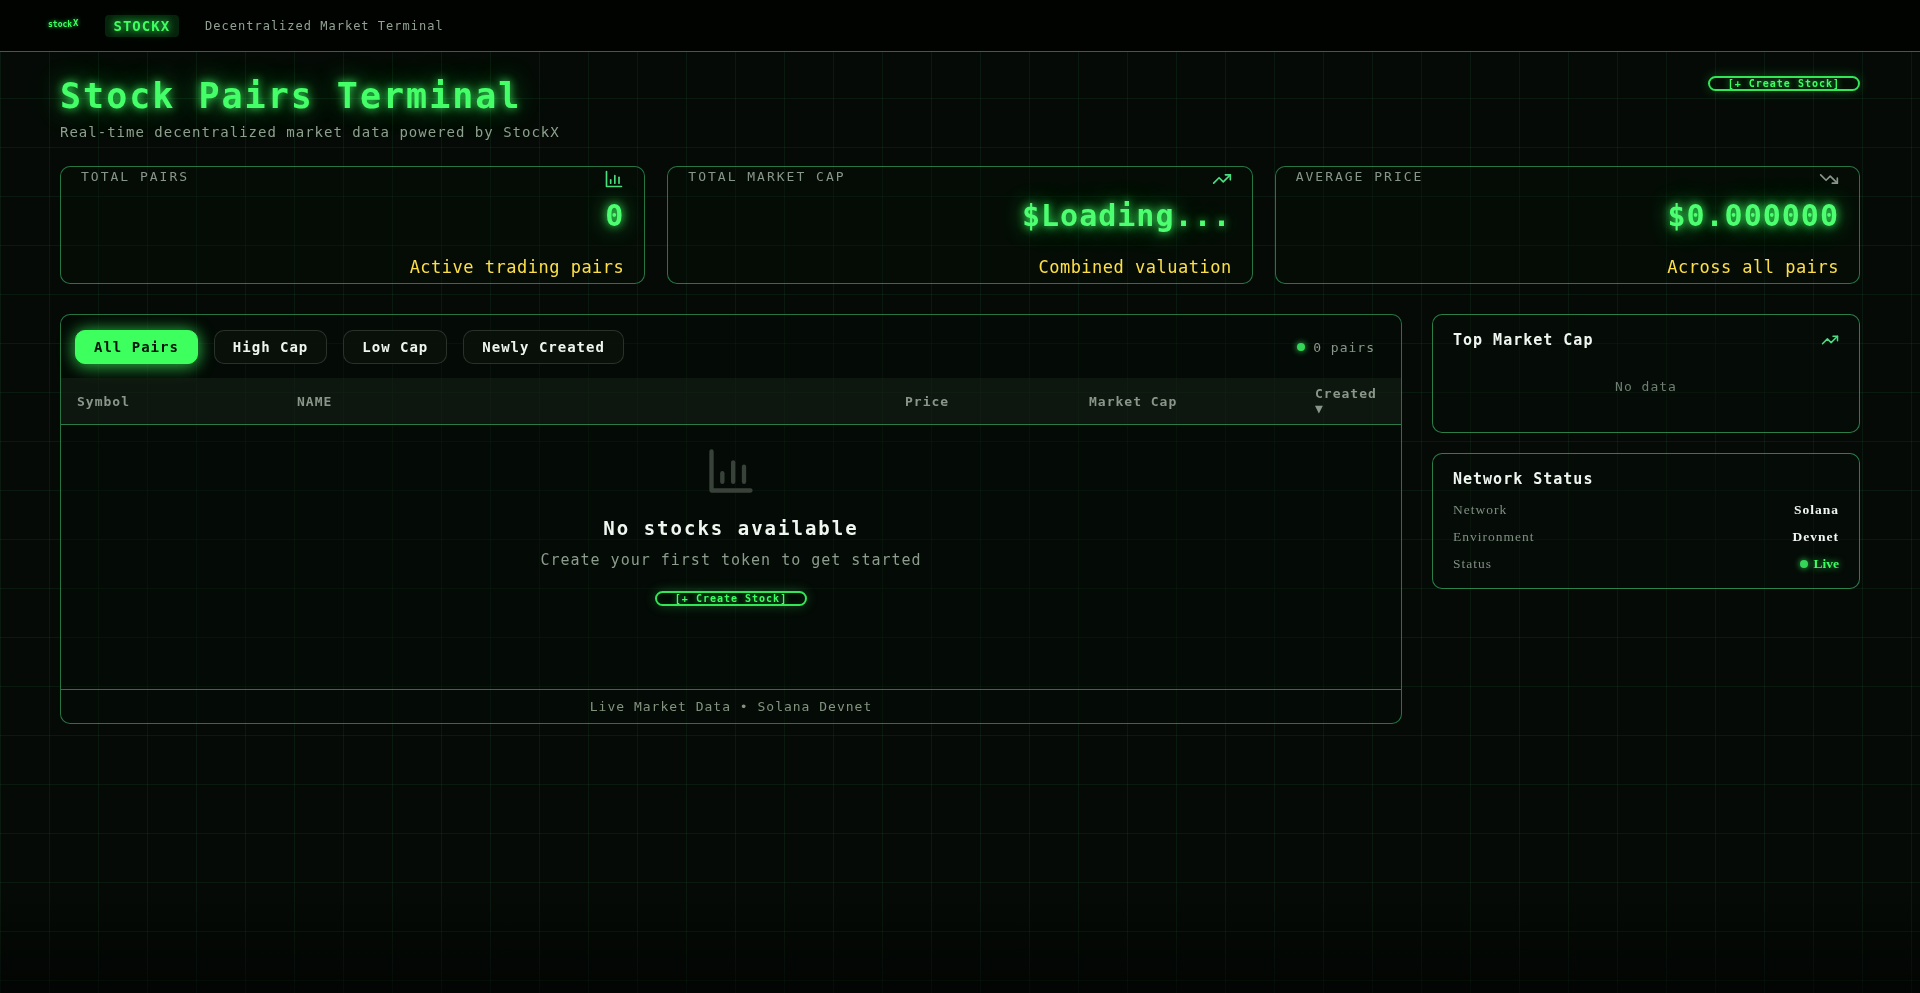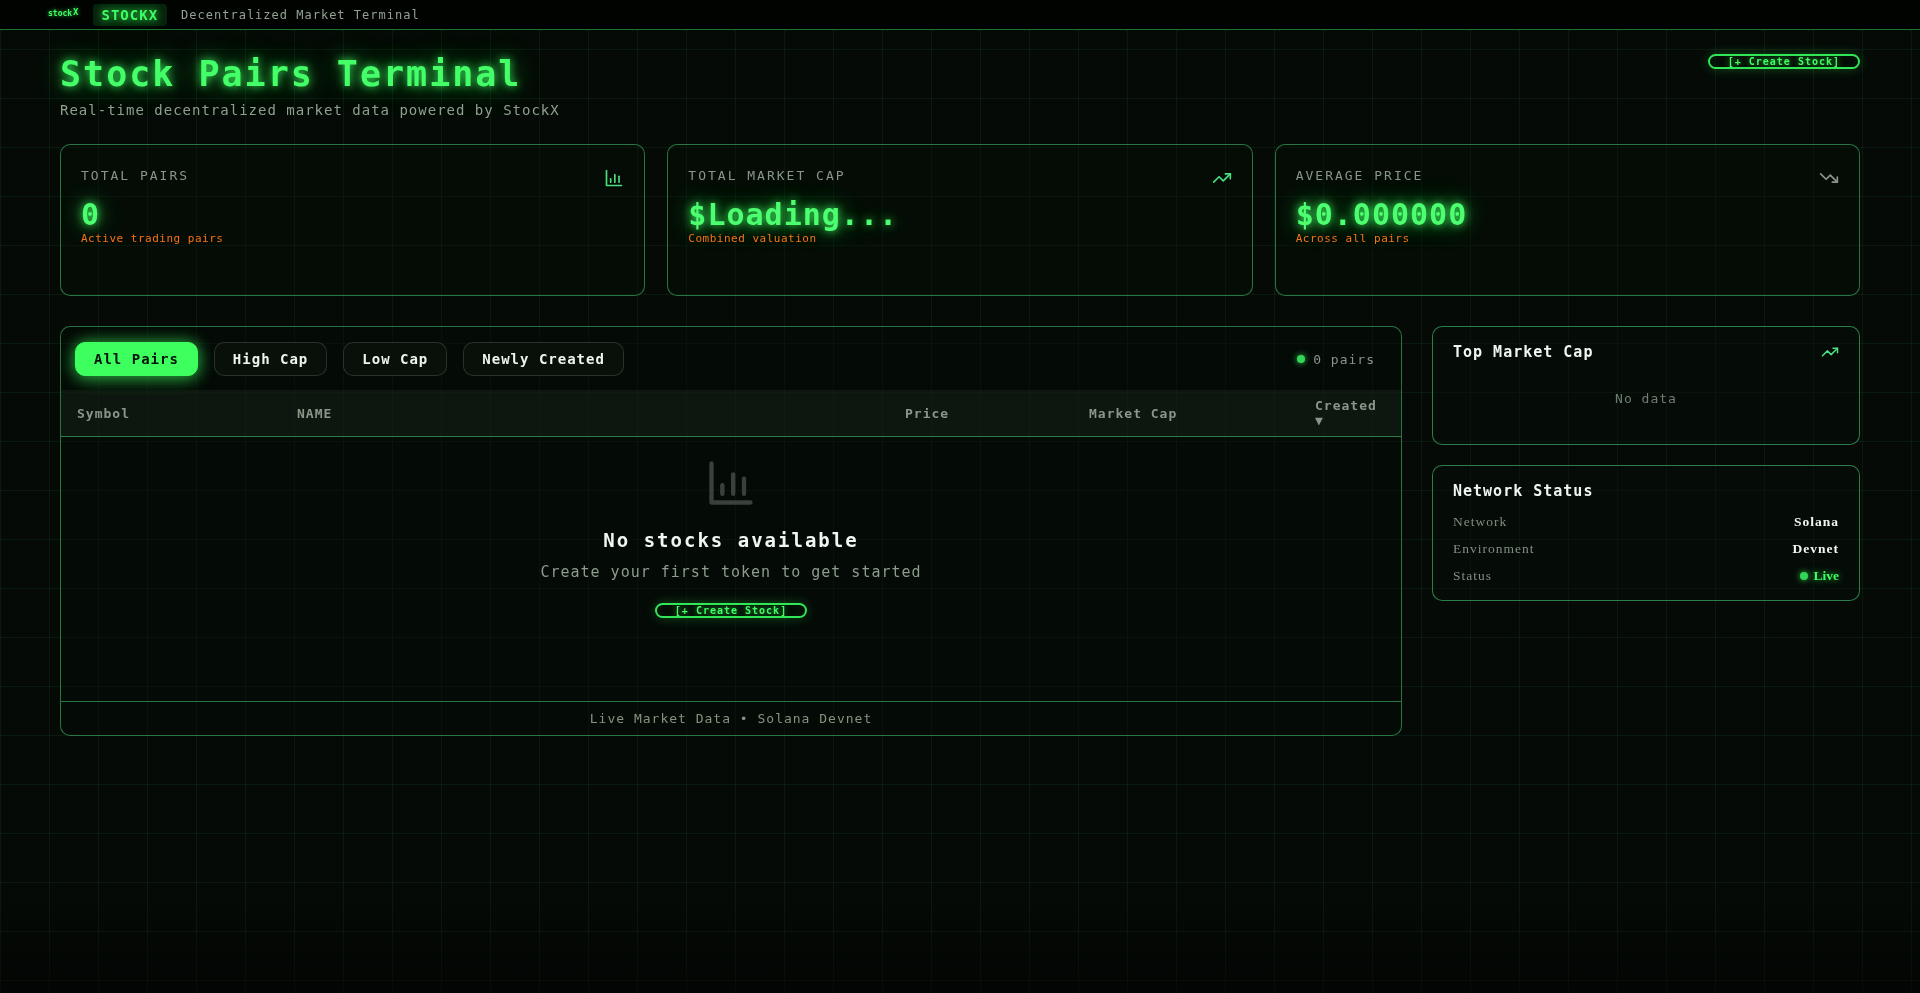--- a/index.html
+++ b/index.html
@@ -9,22 +9,22 @@
     background-color:#050a06;
     background-image:
       linear-gradient(180deg, rgba(0,0,0,0) 90%, rgba(0,0,0,0.55) 100%),
       linear-gradient(rgba(74,222,128,0.075) 1px, transparent 1px),
       linear-gradient(90deg, rgba(74,222,128,0.075) 1px, transparent 1px);
     background-size:100% 100%, 49px 49px, 49px 49px;
     color:#d7e4d7;
   }
   
   .topbar{
-    height:30px; background:#010301; border-bottom:1px solid rgba(61,255,97,0.45);
-    display:flex; align-items:center; padding:0 48px; gap:14px;
+    height:52px; background:#010301; border-bottom:1px solid rgba(61,255,97,0.45);
+    display:flex; align-items:center; padding:0 48px; gap:26px;
   }
   .logo{ display:flex; align-items:flex-start; color:#3dff61; font-size:8px; font-weight:bold; letter-spacing:0; line-height:1;
     text-shadow:0 0 4px rgba(61,255,97,0.8); }
   .logo .logo-x{ font-size:9px; margin-left:1px; transform:translateY(-2px); display:inline-block; }
   .brand{
     color:#3dff61; font-size:14px; font-weight:bold; letter-spacing:1px;
     background:rgba(61,255,97,0.12); padding:3px 9px; border-radius:4px;
     text-shadow:0 0 7px rgba(61,255,97,0.9), 0 0 16px rgba(61,255,97,0.5);
   }
   .topbar-sub{ color:#93a193; font-size:12px; letter-spacing:1px; }
@@ -44,32 +44,32 @@
     border-radius:8px; padding:0 18px; font-size:10px; font-weight:bold; letter-spacing:1px;
     font-family:inherit;
     text-shadow:0 0 6px rgba(61,255,97,0.8);
     box-shadow:0 0 12px rgba(61,255,97,0.25), inset 0 0 8px rgba(61,255,97,0.08);
   }
 
   
   .stats-row{ margin-top:26px; display:grid; grid-template-columns:repeat(3,1fr); gap:22px; }
   .stat-card{
     border:1px solid rgba(74,222,128,0.5); border-radius:10px;
-    background:rgba(7,16,9,0.35); padding:23px 20px; height:152px;
+    background:rgba(7,16,9,0.35); padding:2px 20px; height:118px;text-align:right;
   }
   .stat-top{ display:flex; justify-content:space-between; align-items:flex-start; }
   .stat-label{ font-size:13px; letter-spacing:2px; color:#88968a; }
   .stat-icon{ width:20px; height:20px; }
   .stat-icon.green{ color:#4ade80; }
   .stat-icon.gray{ color:#8a968c; }
   .stat-value{
     margin-top:9px; font-size:30px; font-weight:bold; letter-spacing:1px; color:#4dff70;
     text-shadow:0 0 8px rgba(61,255,97,0.9), 0 0 20px rgba(61,255,97,0.55), 0 0 36px rgba(61,255,97,0.3);
   }
-  .stat-sub{ margin-top:0; font-size:11px; color:#f97316; letter-spacing:0.5px; }
+  .stat-sub{ margin-top:24px; font-size:17px; color:#fde047; letter-spacing:0.5px; }
 
   
   .main-row{ margin-top:30px; display:flex; gap:30px; align-items:flex-start; }
   .market-panel{
     flex:1; border:1px solid rgba(74,222,128,0.5); border-radius:10px;
     background:rgba(4,11,6,0.45); display:flex; flex-direction:column; min-height:410px;
   }
   .tabs-bar{ display:flex; align-items:center; gap:16px; padding:15px 14px 14px 14px; }
   .tab{
     cursor:pointer; font-size:14px; font-weight:bold; letter-spacing:1px;

